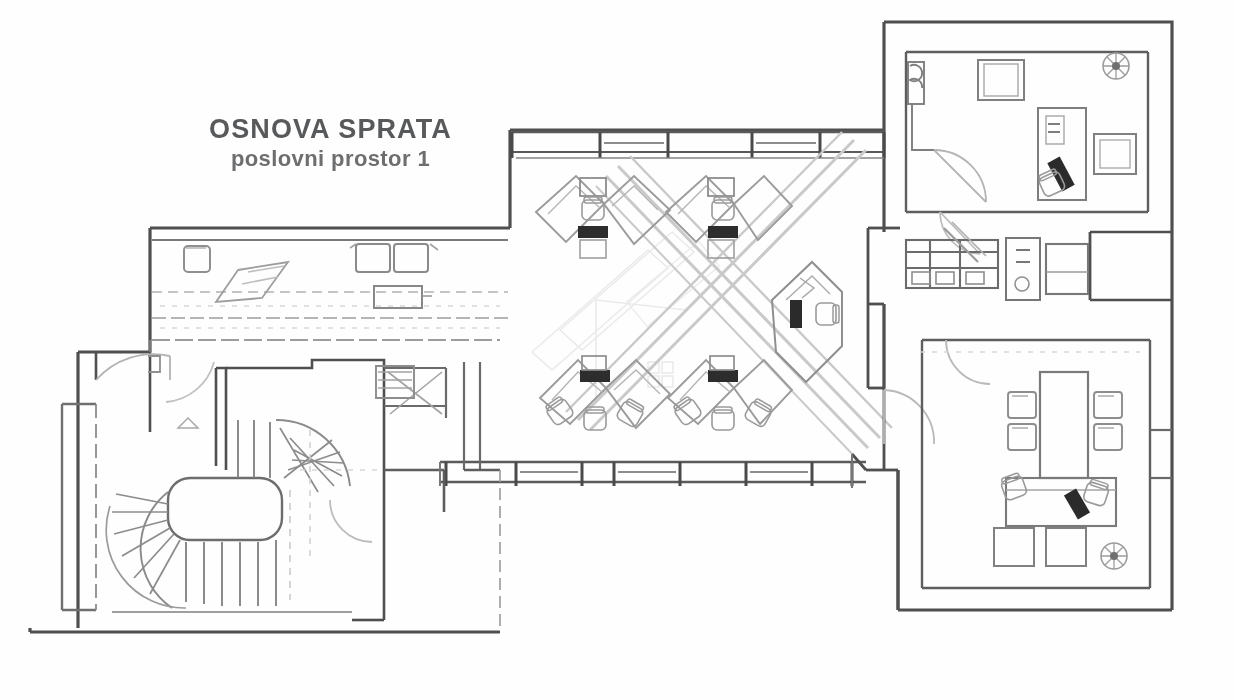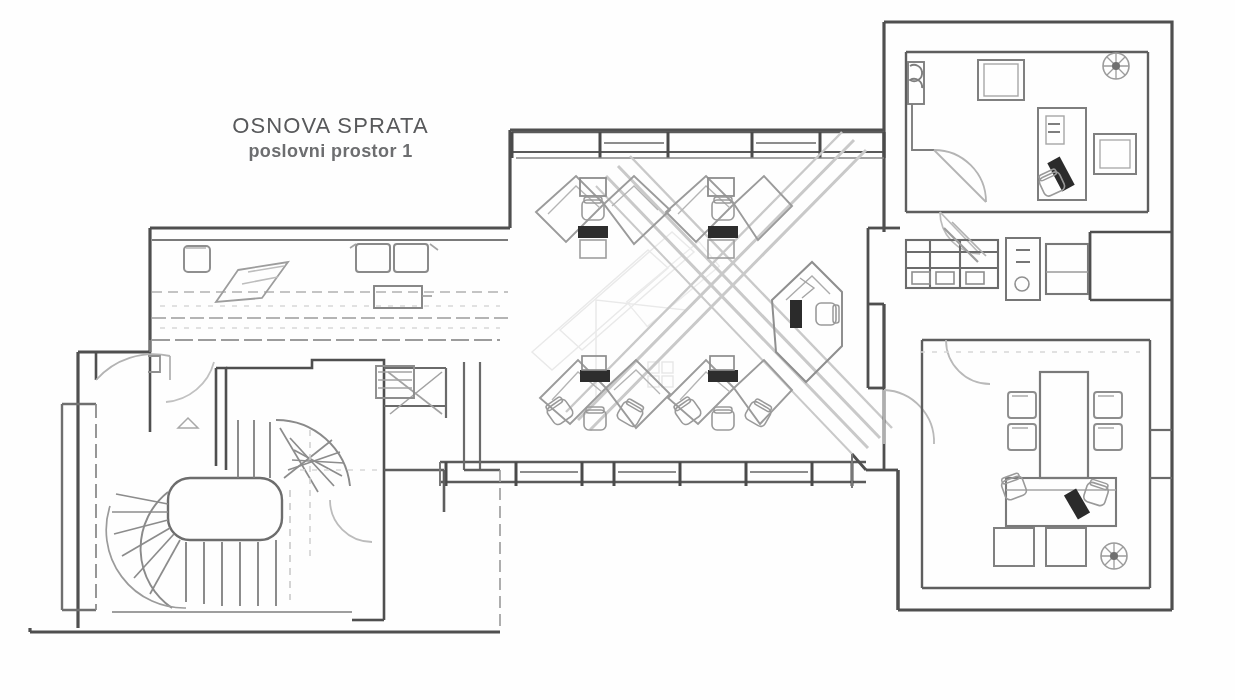--- a/index.html
+++ b/index.html
@@ -29,31 +29,31 @@
   .title-block {
     position: absolute;
     left: 188px;
     top: 114px;
     width: 285px;
     text-align: center;
     pointer-events: none;
   }
   .title-main {
     font-family: "Liberation Sans", sans-serif;
-    font-size: 22px;
-    font-weight: normal;
+    font-size: 27px;
+    font-weight: bold;
     letter-spacing: 1.1px;
     color: #58595b;
     line-height: 1.12;
     white-space: nowrap;
     text-align: center;
   }
   .title-sub {
     font-family: "Liberation Sans", sans-serif;
-    font-size: 18px;
+    font-size: 22px;
     font-weight: bold;
     letter-spacing: 0.4px;
     color: #6d6e70;
     line-height: 1.2;
     margin-top: 2px;
     white-space: nowrap;
   }
 </style>
 </head>
 <body>

